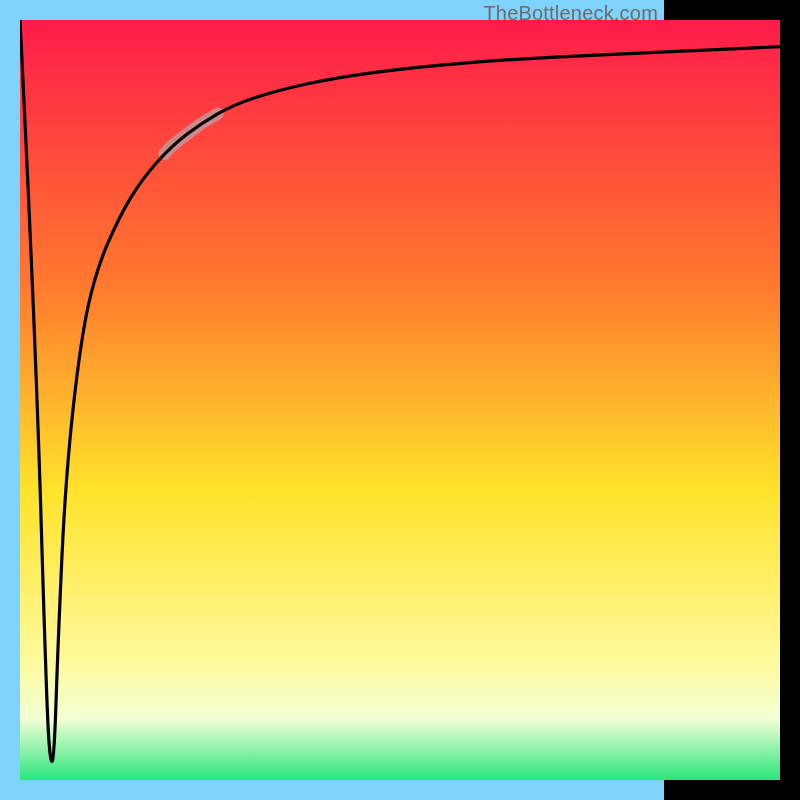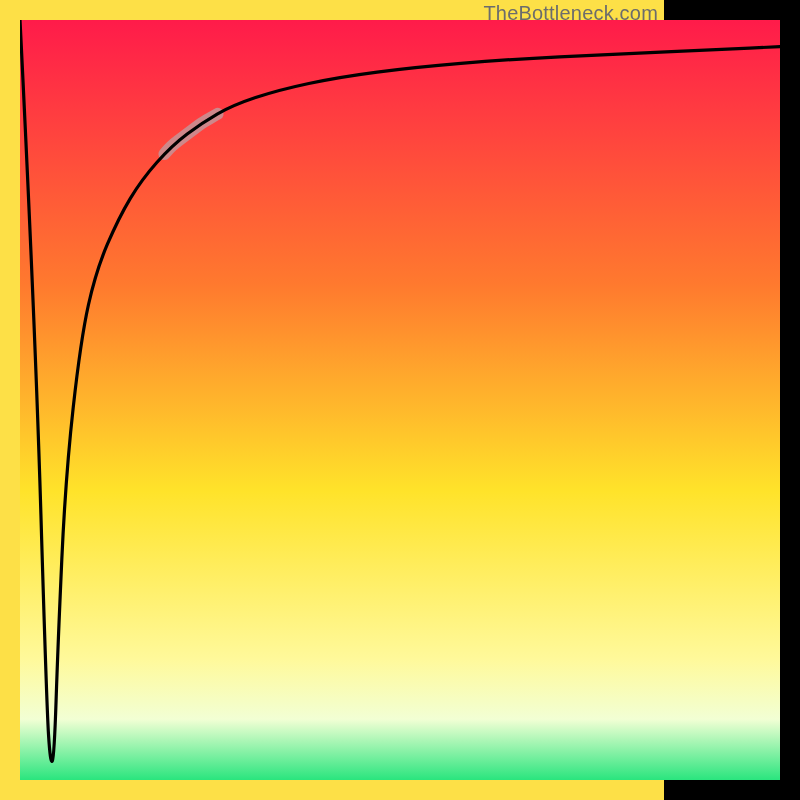--- a/index.html
+++ b/index.html
@@ -8,21 +8,21 @@
     width: 800px;
     height: 800px;
     background: #000;
     font-family: Arial, Helvetica, sans-serif;
     overflow: hidden;
   }
   .frame {
     position: relative;
     width: 664px;
     height: 800px;
-    background: #fde047;
+    background: #7dd3fc;
     text-align: right;
   }
   .plot {
     position: absolute;
     left: 20px;
     top: 20px;
     width: 760px;
     height: 760px;
     overflow: hidden;
   }

